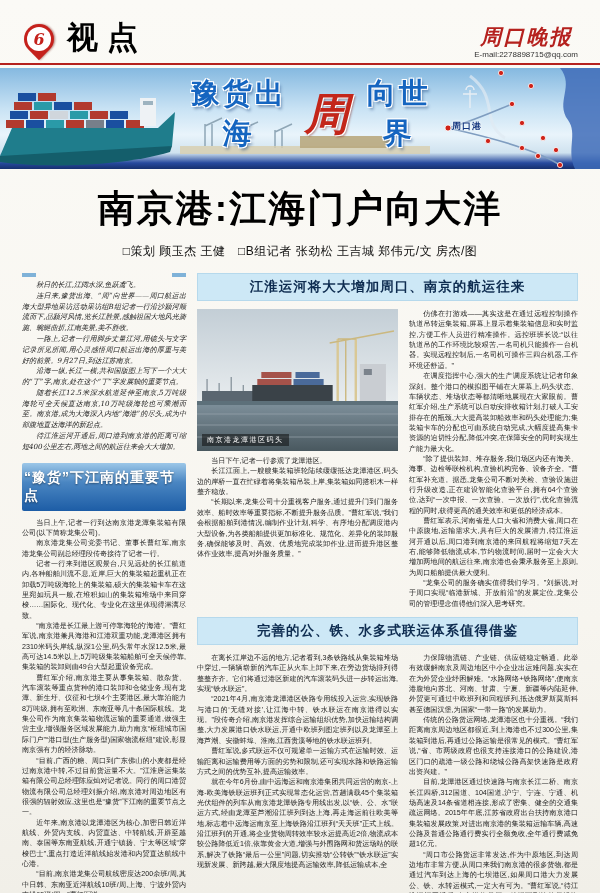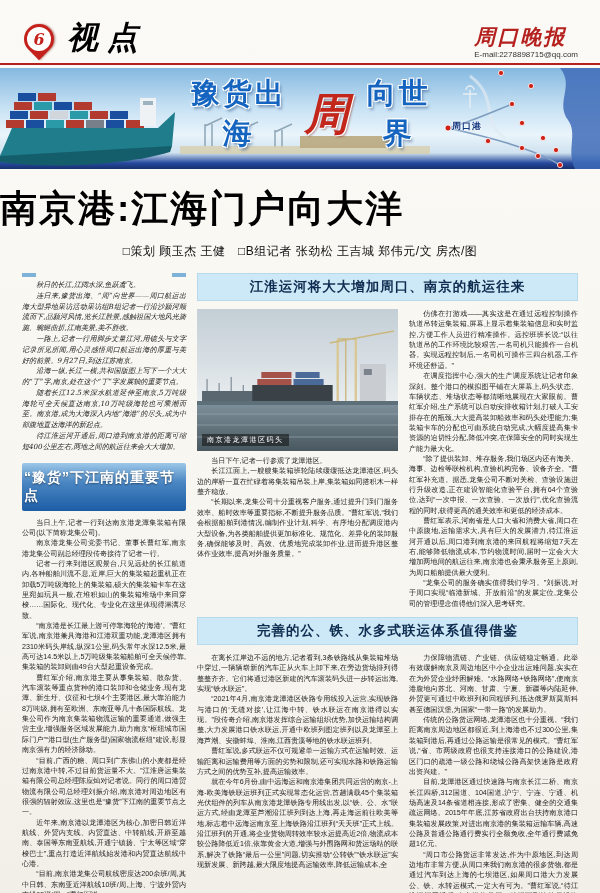--- a/index.html
+++ b/index.html
@@ -18,47 +18,47 @@
   .hdr { display:flex; justify-content:space-between; align-items:flex-start; padding:15px 22px 0 24px; }
   .hdr-left { display:flex; align-items:center; gap:13px; }
   .pin { position:relative; width:30px; height:30px; background:#c5211c;
          border-radius:50% 50% 50% 0; transform:rotate(-45deg); margin-top:4px;
          box-shadow:1px 1px 2px rgba(120,20,10,.45); }
   .pin span { position:absolute; inset:3px; background:#fff; border-radius:50%;
          transform:rotate(45deg); display:flex; align-items:center; justify-content:center;
          font-family:"DejaVu Serif","Liberation Serif",serif; font-weight:bold; font-style:italic;
          font-size:16px; color:#c5211c; }
   .sect-title { font-family:"DejaVu Serif","Liberation Serif",serif; font-weight:900;
-         font-style:italic; font-size:31px; letter-spacing:9px; color:#000; padding-top:2px; }
+         font-size:31px; letter-spacing:9px; color:#000; padding-top:2px; }
   .hdr-right { display:flex; gap:10px; align-items:flex-start; padding-top:10px; }
   .hdr-meta { text-align:right; font-size:8.5px; line-height:1.9; color:#222; white-space:nowrap; }
   .paper-col { text-align:left; white-space:nowrap; }
   .paper-name { font-family:"DejaVu Serif","Liberation Serif",serif; font-weight:900; font-style:italic;
-         font-size:21px; color:#b5211e; letter-spacing:2px; line-height:1.1; }
+         font-size:21px; color:#b5211e; letter-spacing:2px; line-height:1.1;text-align:center; }
   .email { font-size:8px; color:#333; margin-top:2px; }
   .red-rule { height:2px; background:#b5211e; margin:4px 0 0 0; }
 
   
   .banner { position:relative; height:101px; margin-top:3px; overflow:hidden;
     background:linear-gradient(180deg,#85b9e0 0%,#c8e2f4 40%,#e9f4fb 66%,#cfe2ef 84%,#274a9e 94%,#16306e 100%); }
   .banner svg { position:absolute; top:0; left:0; }
   .slogan { position:absolute; left:176px; top:6px; width:270px; text-align:center; z-index:3; }
   .slogan-line { display:flex; align-items:center; justify-content:center; }
   .sl-blue { font-size:29px; font-weight:900; color:#1565c0; letter-spacing:3px;
     text-shadow:1px 1px 0 #fff,-1px -1px 0 #fff,1px -1px 0 #fff,-1px 1px 0 #fff,2px 3px 3px rgba(10,50,110,.45); }
   .sl-red { font-size:44px; font-weight:900; color:#c3261a; line-height:.9; padding:0 3px;
     font-family:"DejaVu Serif","Liberation Serif",serif; font-style:italic;
     text-shadow:1px 1px 0 #fff,2px 2px 2px rgba(120,20,10,.4); }
   .org-lines { margin-top:23px; font-size:7.5px; color:#17509e; line-height:1.65; font-weight:bold;
     text-shadow:0 0 2px #fff,0 0 2px #fff; }
   .map-port-label { position:absolute; right:118px; top:52px; z-index:3; font-size:9px; font-weight:900;
     color:#12357f; text-shadow:0 0 2px #fff,0 0 3px #fff; letter-spacing:1px; }
 
   
-  .headline { font-size:37px; font-weight:900; color:#000;
+  .headline { text-align:center; font-size:37px; font-weight:900; color:#000;
     letter-spacing:2px; margin:15px 0 9px 0; }
   .byline { text-align:center; font-size:12px; color:#111; margin-bottom:13px; letter-spacing:.5px; }
 
   
   .content { display:flex; gap:11px; padding:0 22px; }
   .col-left { width:164px; flex:none; }
   .intro { font-family:"DejaVu Serif","Liberation Serif",serif; font-style:italic;
     font-size:7.1px; line-height:1.52; text-align:justify; color:#222; position:relative; padding-top:7px; }
   .intro::before { content:""; position:absolute; top:0; left:0; width:14px; height:4px; background:#7fb2d8; }
   .intro::after  { content:""; position:absolute; top:0; right:0; width:14px; height:4px; background:#7fb2d8; }

